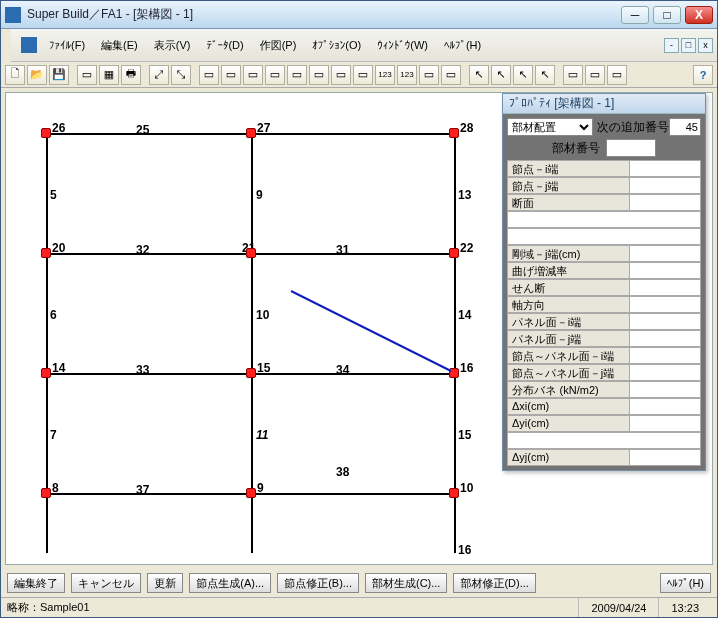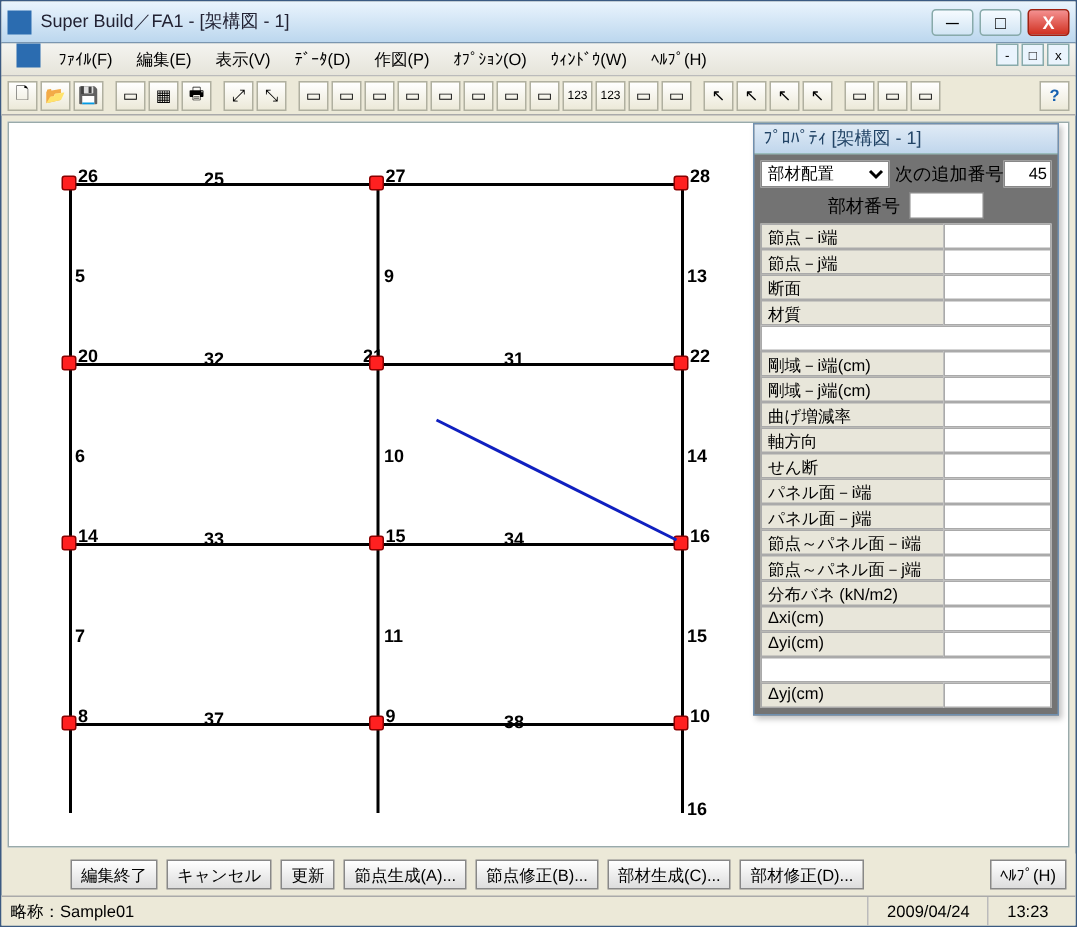--- a/index.html
+++ b/index.html
@@ -4,21 +4,21 @@
 <style>
 * { box-sizing: border-box; margin: 0; padding: 0; font-family: "MS UI Gothic", Tahoma, sans-serif; font-size: 11px; }
 body { background: #cde; width: 718px; height: 618px; overflow: hidden; }
 .window { width: 718px; height: 618px; background: #ece9d8; border: 1px solid #3b5a82; display: flex; flex-direction: column; }
 .titlebar { height: 28px; background: linear-gradient(#eaf4fd,#bcd7ee); display: flex; align-items: center; padding: 0 4px; border-bottom: 1px solid #7a96b0; }
 .titlebar .icon { width: 16px; height: 16px; background: #2b6cb0; margin-right: 6px; }
 .titlebar .title { flex: 1; color: #223; font-size: 12px; }
 .win-btns { display: flex; gap: 4px; }
 .win-btn { width: 28px; height: 18px; display: flex; align-items: center; justify-content: center; font-size: 12px; border: 1px solid #8aa; background: linear-gradient(#f6fbff,#d2e5f4); border-radius: 3px; }
 .win-btn.close { background: linear-gradient(#f49090,#d03020); color: #fff; font-weight: bold; border-color: #a02010; }
-.menubar { height: 22px; background: linear-gradient(#f4f4f0,#e6e4da); display: flex; padding: 0 4px; border-bottom: 1px solid #bbb; }
+.menubar { height: 22px; background: linear-gradient(#f4f4f0,#e6e4da); display: flex; align-items: center; padding: 16px 4px; border-bottom: 1px solid #bbb; margin-left: 10px; }
 .mitem { padding: 0 8px; height: 20px; display: flex; align-items: center; cursor: default; }
 .mdibtns { margin-left: auto; display: flex; gap: 2px; }
 .mdibtn { width: 15px; height: 15px; border: 1px solid #8aa; background: #eaf4fd; font-size: 9px; display: flex; align-items: center; justify-content: center; }
 .mdi-icon { width: 16px; height: 16px; background: #2b6cb0; margin-left: 6px; margin-right: 4px; }
 .toolbar { height: 26px; background: #ece9d8; border-bottom: 1px solid #aaa; display: flex; align-items: center; padding: 0 4px; gap: 2px; }
 .tb-btn { width: 20px; height: 20px; border: 1px solid #b0b0a0; background: linear-gradient(#fff,#ece9d8); display: flex; align-items: center; justify-content: center; font-size: 11px; }
 .tb-sep { width: 4px; }
 .workarea { flex: 1; position: relative; background: #fff; margin: 4px; border: 1px solid #9aa; overflow: hidden; }
 .canvas { position: absolute; left: 0; top: 0; width: 492px; height: 465px; }
 .node { position: absolute; width: 10px; height: 10px; background: #ff2020; border: 1px solid #800; border-radius: 2px; transform: translate(-5px,-5px); z-index: 3; }
@@ -30,21 +30,21 @@
 .phdr { height: 20px; background: linear-gradient(#e0ebf6,#c0d6ec); border-bottom: 1px solid #9bb; display: flex; align-items: center; padding: 0 6px; color: #246; font-size: 12px; }
 .pbody { padding: 4px; }
 .prow { display: flex; align-items: center; margin-bottom: 3px; }
 .prow select { flex: 1; height: 18px; background: #fff; border: 1px solid #888; font-size: 11px; }
 .plbl { font-size: 12px; }
 .pinp { width: 32px; height: 18px; border: 1px solid #888; background: #fff; font-size: 11px; text-align: right; padding: 0 2px; }
 .pinp.wide { width: 50px; }
 .fieldrow { display: flex; height: 17px; }
 .fieldrow .flabel { width: 122px; padding: 1px 4px; border: 1px solid #aaa; background: #e8e6da; border-right: none; }
 .fieldrow .fval { flex: 1; border: 1px solid #aaa; background: #fff; }
-.btnbar { height: 28px; background: #ece9d8; display: flex; align-items: center; padding: 0 6px; gap: 6px; margin-left: 40px; }
+.btnbar { height: 28px; background: #ece9d8; display: flex; align-items: center; padding: 0 6px; gap: 6px; }
 .btn { height: 20px; padding: 0 6px; background: linear-gradient(#fff,#ddd); border: 1px solid #888; font-size: 11px; display: flex; align-items: center; }
 .statusbar { height: 20px; background: #ece9d8; border-top: 1px solid #aaa; display: flex; align-items: center; padding: 0 6px; font-size: 11px; }
 .statusbar .sseg { padding: 0 12px; border-left: 1px solid #bbb; height: 100%; display: flex; align-items: center; }
 </style>
 </head>
 <body>
 
 <div class="window">
   <div class="titlebar">
     <div class="icon"></div>
@@ -156,24 +156,24 @@
       <div class="lbl" style="left:250px;top:95px;">9</div>
       <div class="lbl" style="left:452px;top:95px;">13</div>
       <div class="lbl" style="left:130px;top:150px;">32</div>
       <div class="lbl" style="left:330px;top:150px;">31</div>
       <div class="lbl" style="left:44px;top:215px;">6</div>
       <div class="lbl" style="left:250px;top:215px;">10</div>
       <div class="lbl" style="left:452px;top:215px;">14</div>
       <div class="lbl" style="left:130px;top:270px;">33</div>
       <div class="lbl" style="left:330px;top:270px;">34</div>
       <div class="lbl" style="left:44px;top:335px;">7</div>
-      <div class="lbl" style="left:250px;top:335px;">11</div>
+      <div class="lbl" style="left:250px;top:335px;font-style:italic;">11</div>
       <div class="lbl" style="left:452px;top:335px;">15</div>
       <div class="lbl" style="left:130px;top:390px;">37</div>
-      <div class="lbl" style="left:330px;top:392px;">38</div>
+      <div class="lbl" style="left:330px;top:372px;">38</div>
       <div class="lbl" style="left:452px;top:450px;">16</div>
 
       <svg class="drawl" width="492" height="465">
         <line x1="285" y1="198" x2="445" y2="278" stroke="#1020c0" stroke-width="2"></line>
       </svg>
     </div>
 
     <div class="propanel">
       <div class="phdr">ﾌﾟﾛﾊﾟﾃｨ [架構図 - 1]</div>
       <div class="pbody">
@@ -193,44 +193,39 @@
             </div>
             <div class="fieldrow">
               <div class="flabel">節点－j端</div>
               <div class="fval"></div>
             </div>
             <div class="fieldrow">
               <div class="flabel">断面</div>
               <div class="fval"></div>
             </div>
             <div class="fieldrow">
-              <div class="flabel">材質</div>
-              <div class="fval"></div>
-            </div>
-            <div class="fieldrow">
-              <div class="fval"></div>
-            </div>
-            <div class="fieldrow">
-              <div class="flabel">剛域－i端(cm)</div>
+              <div class="fval"></div>
+            </div>
+            <div class="fieldrow">
               <div class="fval"></div>
             </div>
             <div class="fieldrow">
               <div class="flabel">剛域－j端(cm)</div>
               <div class="fval"></div>
             </div>
             <div class="fieldrow">
               <div class="flabel">曲げ増減率</div>
               <div class="fval"></div>
             </div>
             <div class="fieldrow">
+              <div class="flabel">せん断</div>
+              <div class="fval"></div>
+            </div>
+            <div class="fieldrow">
               <div class="flabel">軸方向</div>
-              <div class="fval"></div>
-            </div>
-            <div class="fieldrow">
-              <div class="flabel">せん断</div>
               <div class="fval"></div>
             </div>
             <div class="fieldrow">
               <div class="flabel">パネル面－i端</div>
               <div class="fval"></div>
             </div>
             <div class="fieldrow">
               <div class="flabel">パネル面－j端</div>
               <div class="fval"></div>
             </div>

